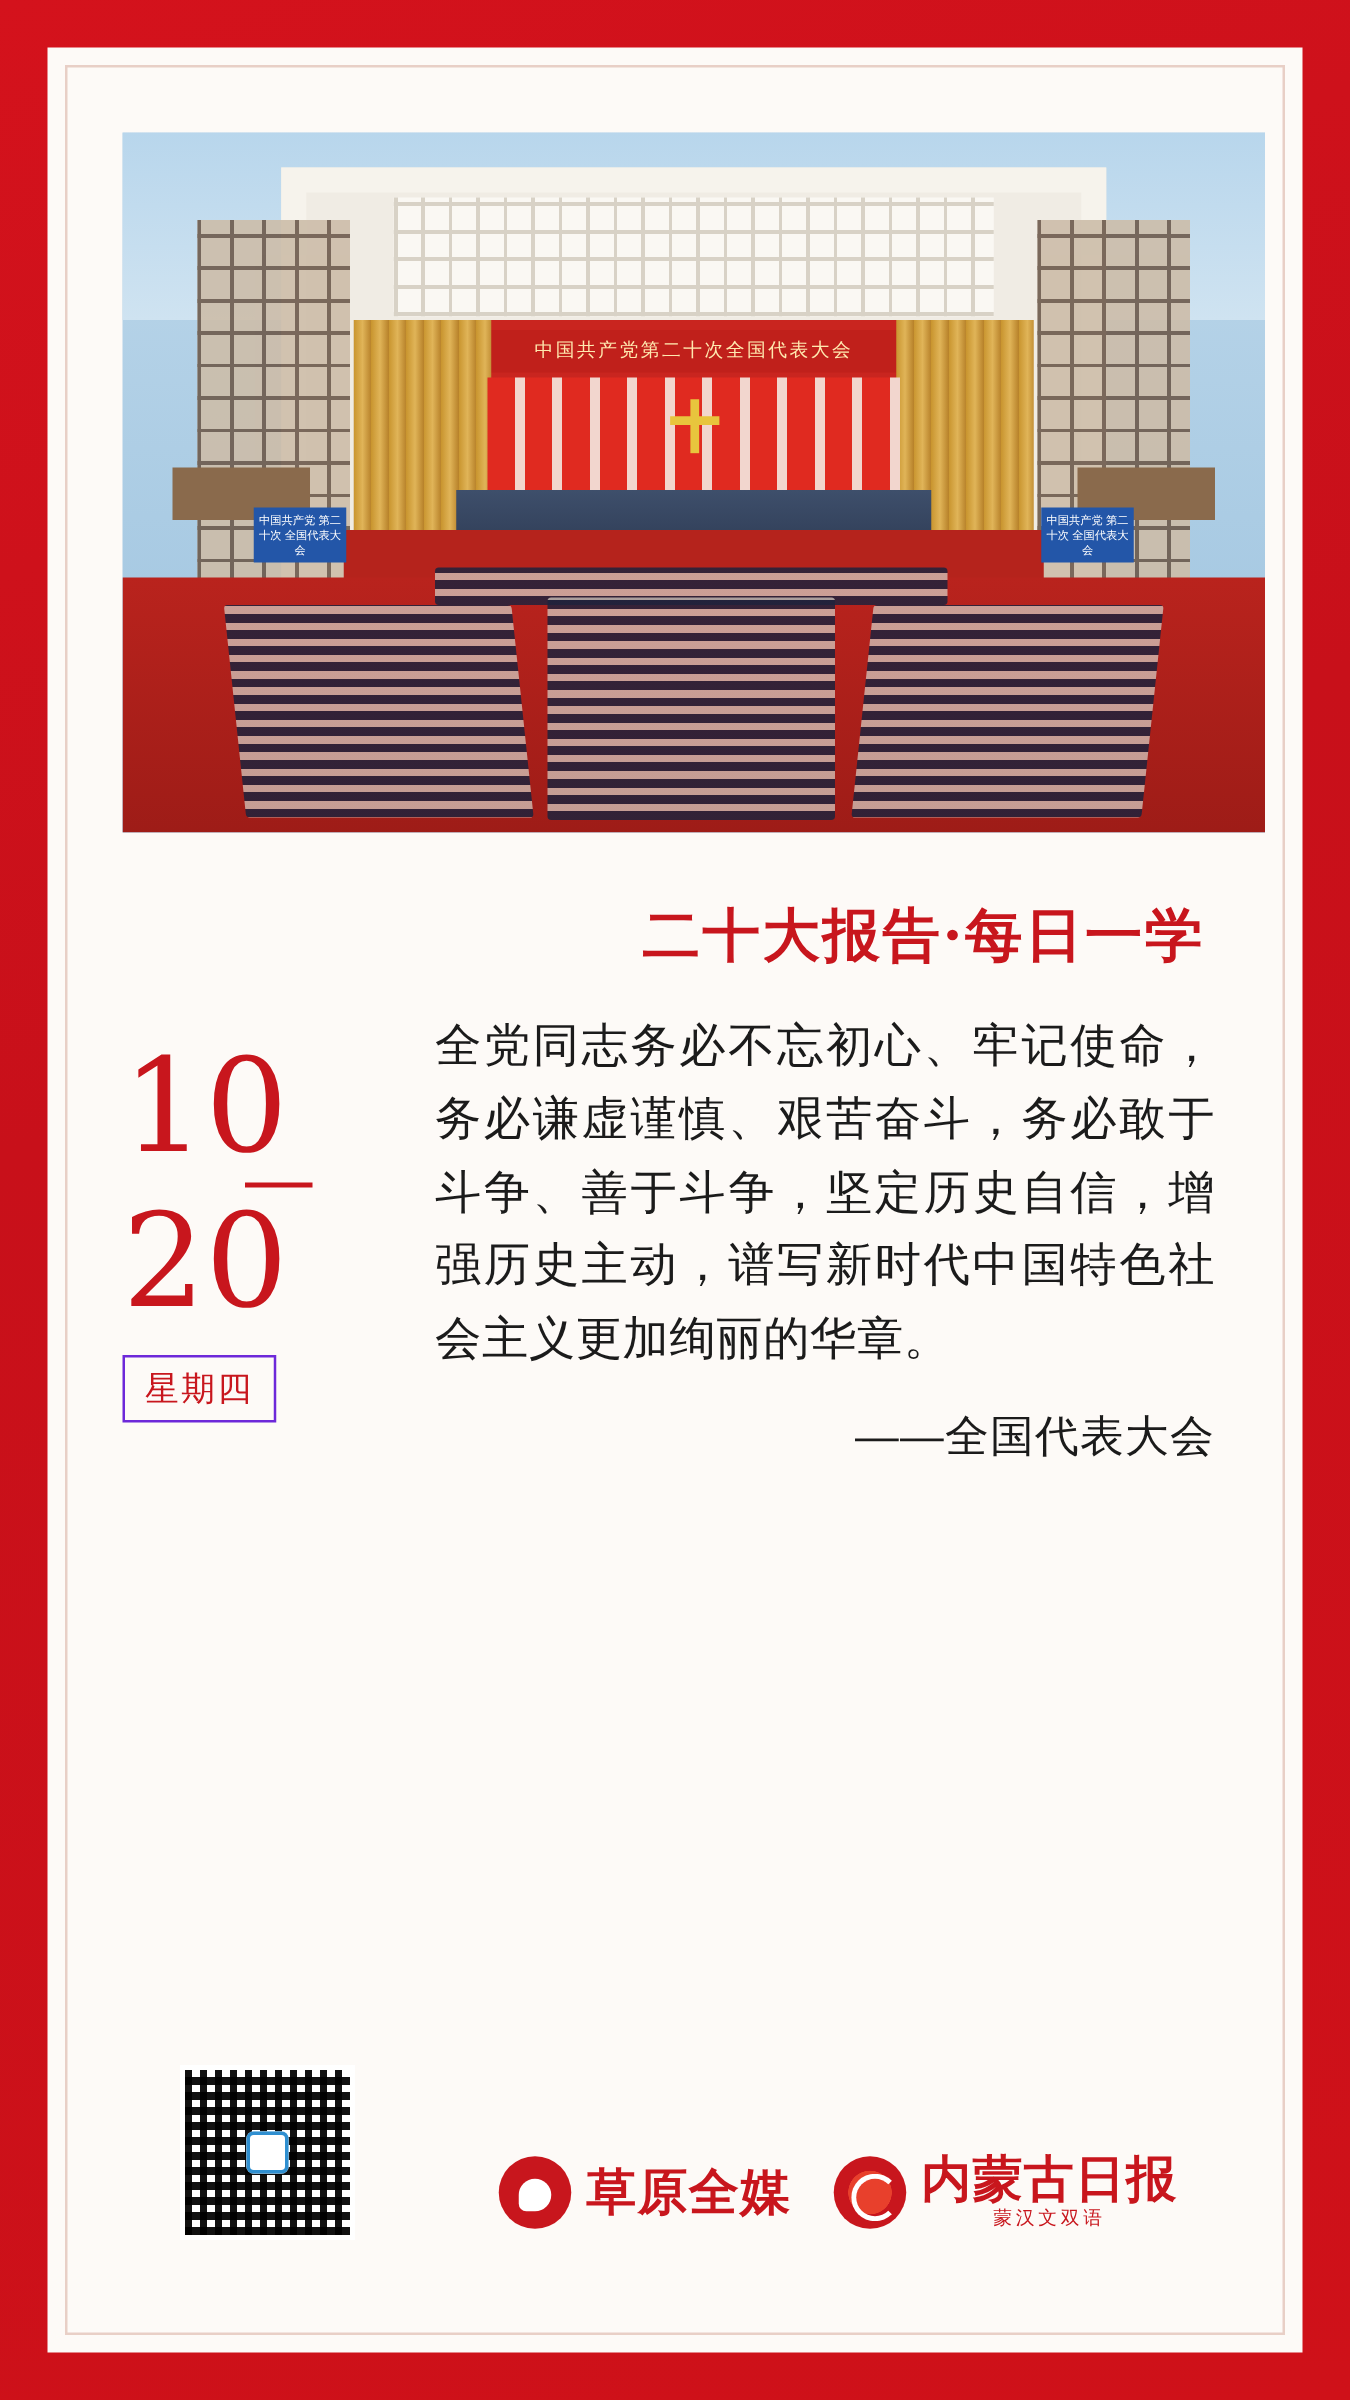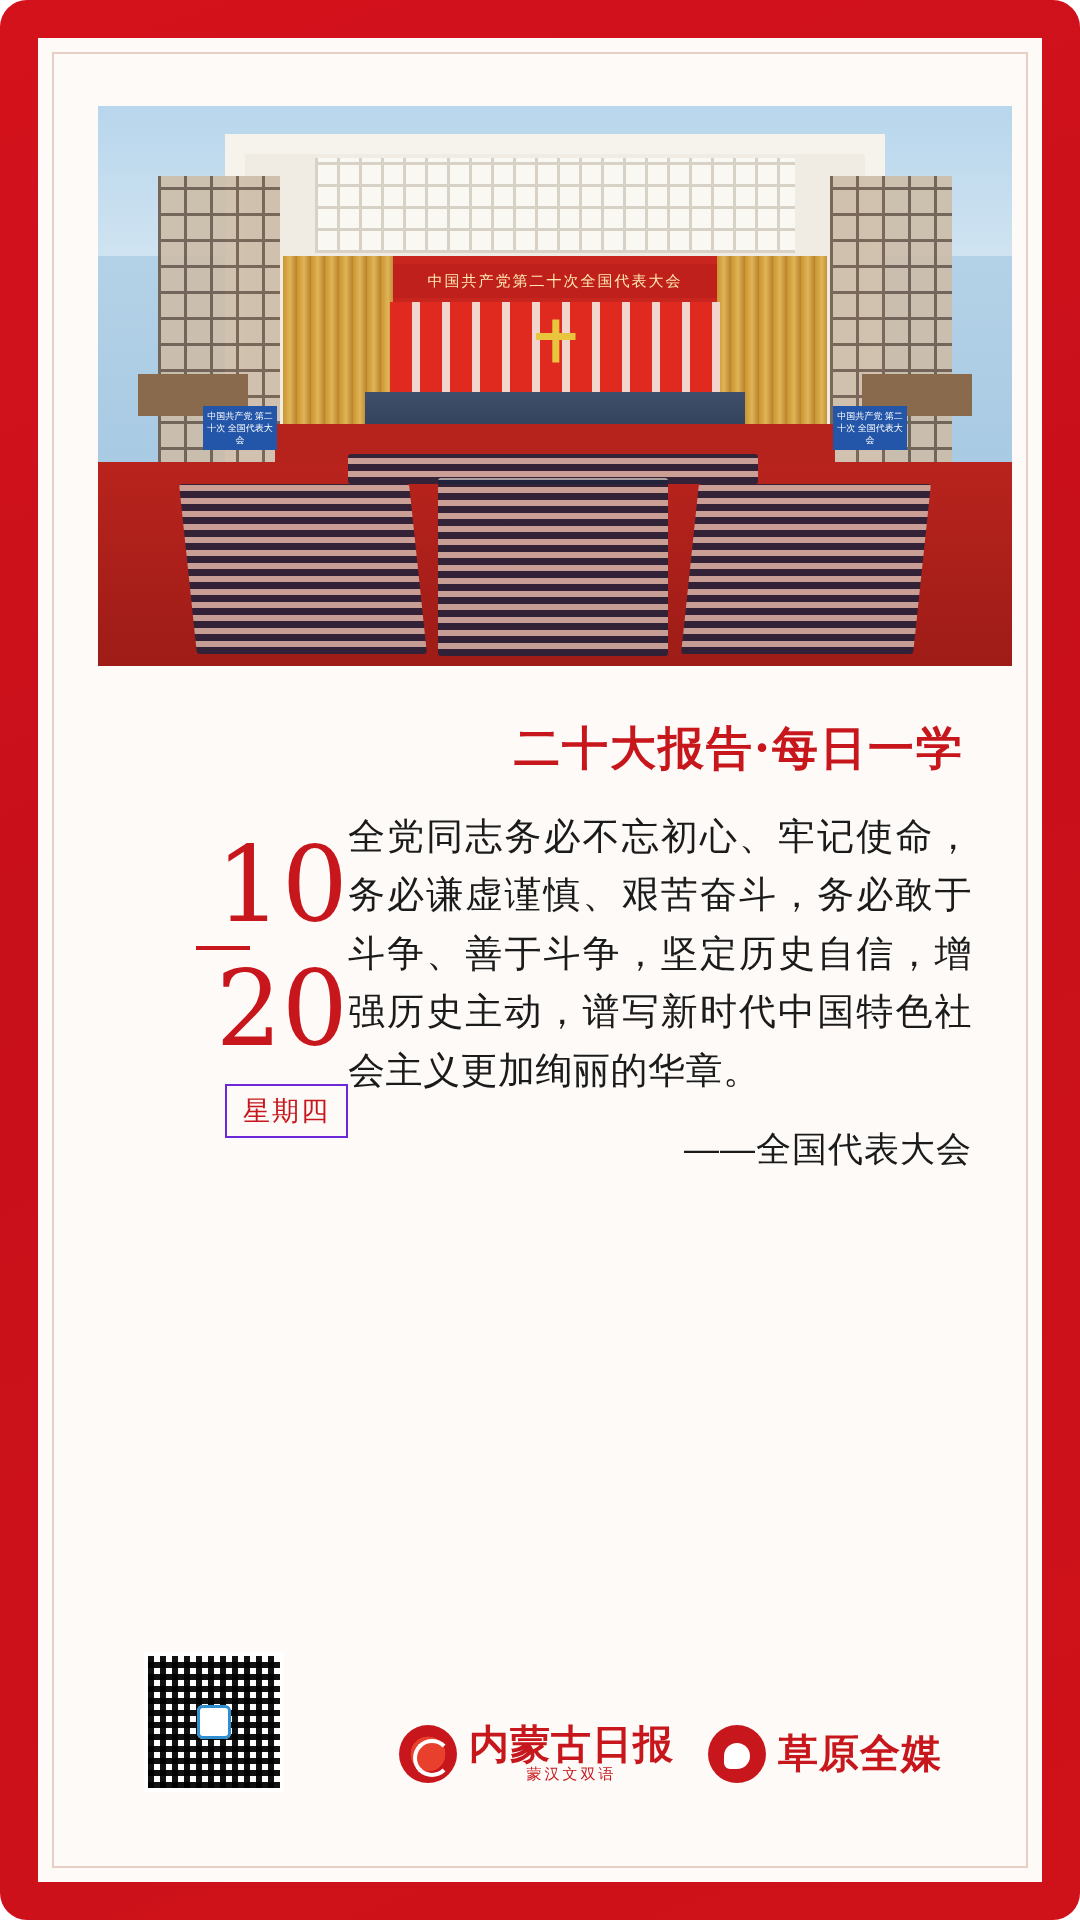--- a/index.html
+++ b/index.html
@@ -14,21 +14,20 @@
     overflow: hidden;
   }
 
   .poster {
     position: relative;
     width: 1080px;
     height: 1920px;
     background: linear-gradient(160deg, #d4121c 0%, #c8101a 40%, #cf1119 100%);
     box-sizing: border-box;
     padding: 38px;
-    border-radius: 27px;
   }
 
   .inner-card {
     position: relative;
     width: 100%;
     height: 100%;
     background: #fdfaf7;
     box-sizing: border-box;
     padding: 18px;
   }
@@ -227,21 +226,21 @@
   }
 
   
   .body-row {
     display: flex;
     margin-top: 28px;
   }
   .date-col {
     width: 250px;
     flex: 0 0 250px;
-    text-align: right;
+    text-align: left;
     padding-top: 24px;
   }
   .date-num {
     color: #c8161d;
     font-size: 104px;
     line-height: 1.02;
     font-family: "DejaVu Serif", "Liberation Serif", serif;
     font-weight: normal;
   }
   .date-sep {
@@ -428,28 +427,28 @@
         <div class="text-col">
           <div class="quote">全党同志务必不忘初心、牢记使命，务必谦虚谨慎、艰苦奋斗，务必敢于斗争、善于斗争，坚定历史自信，增强历史主动，谱写新时代中国特色社会主义更加绚丽的华章。</div>
           <div class="source">——全国代表大会</div>
         </div>
       </div>
 
       <div class="footer">
         <div class="qr"></div>
         <div class="logos">
           <div class="logo-group">
+            <div class="logo-mark-2"></div>
+            <div class="logo-text-2">草原全媒</div>
+          </div>
+          <div class="logo-group">
             <div class="logo-mark"></div>
             <div>
               <div class="logo-text-main">内蒙古日报</div>
               <div class="logo-text-sub">蒙汉文双语</div>
             </div>
           </div>
-          <div class="logo-group">
-            <div class="logo-mark-2"></div>
-            <div class="logo-text-2">草原全媒</div>
-          </div>
         </div>
       </div>
 
     </div>
   </div>
 </div>
 
 </body></html>

